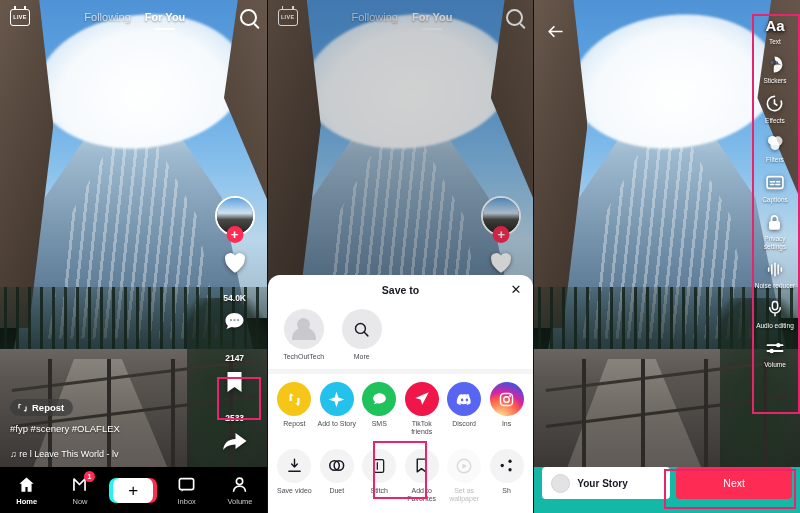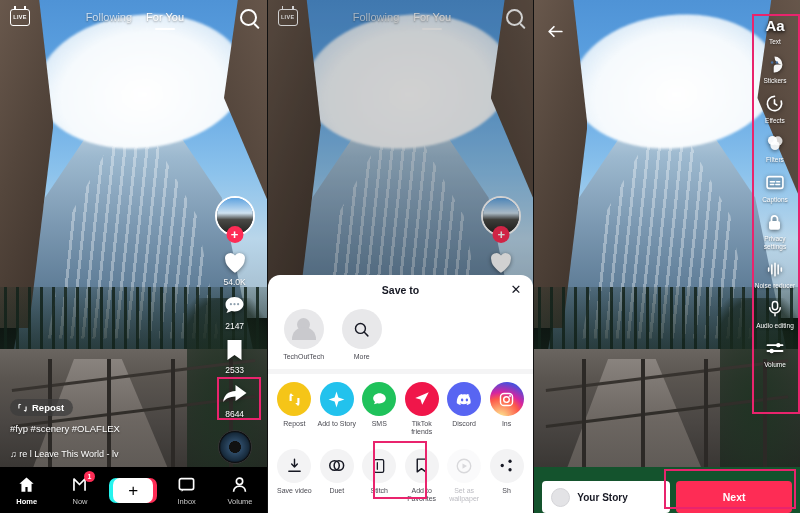--- a/index.html
+++ b/index.html
@@ -54,41 +54,41 @@
   
   .topbar { position:absolute; left:0; right:0; top:0; height:34px; display:flex;
     align-items:center; justify-content:space-between; padding:0 10px; z-index:6; }
   .live-badge { width:20px; height:17px; border:1.6px solid #fff; border-radius:3px;
     display:flex; align-items:center; justify-content:center; font-size:5.5px;
     font-weight:bold; color:#fff; letter-spacing:.3px; position:relative; }
   .live-badge:before{ content:""; position:absolute; top:-4px; left:3px; width:1.6px;height:4px;background:#fff;}
   .live-badge:after{ content:""; position:absolute; top:-4px; right:3px; width:1.6px;height:4px;background:#fff;}
   .feedtabs { display:flex; gap:14px; align-items:center; }
   .feedtab { font-size:11px; color:rgba(255,255,255,.72); text-shadow:0 1px 2px rgba(0,0,0,.4); }
-  .feedtab.active { color:#fff; font-weight:normal; position:relative; }
+  .feedtab.active { color:#fff; font-weight:bold; position:relative; }
   .feedtab.active:after { content:""; position:absolute; left:50%; transform:translateX(-50%);
     bottom:-7px; width:20px; height:2.5px; background:#fff; border-radius:2px; }
   .search-ico { width:17px; height:17px; border:2px solid #fff; border-radius:50%; position:relative; }
   .search-ico:after { content:""; position:absolute; right:-5px; bottom:-3px; width:7px; height:2px;
     background:#fff; transform:rotate(45deg); border-radius:2px; }
 
   
   .rail-actions { position:absolute; right:6px; top:196px; width:52px; z-index:6;
     display:flex; flex-direction:column; align-items:center; }
   .avatar-wrap { position:relative; width:40px; height:40px; margin-bottom:14px; }
   .avatar { width:40px; height:40px; border-radius:50%; border:2px solid #fff;
     background:linear-gradient(180deg,#4f93d6 35%,#2c4a63 36%,#1d3142); overflow:hidden; }
   .avatar .a-sky{ position:absolute;inset:2px;border-radius:50%;
     background:linear-gradient(180deg,#5fa3e0 0%,#cfe2f0 42%,#4a4a46 60%,#23211e 100%);}
   .plus { position:absolute; bottom:-7px; left:50%; transform:translateX(-50%);
     width:17px; height:17px; border-radius:50%; background:#fe2c55; color:#fff;
     display:flex; align-items:center; justify-content:center; font-size:13px; line-height:1;
     font-weight:bold; }
   .act { display:flex; flex-direction:column; align-items:center; margin-bottom:7px; }
-  .act .cnt { font-size:8.5px; color:#fff; font-weight:normal; margin-top:3px;
+  .act .cnt { font-size:8.5px; color:#fff; font-weight:bold; margin-top:19px;
     text-shadow:0 1px 2px rgba(0,0,0,.5); }
   .act svg { filter:drop-shadow(0 1px 2px rgba(0,0,0,.45)); }
   .disc { width:34px; height:34px; border-radius:50%; margin-top:4px;
     background:radial-gradient(circle at 50% 50%, #111 0 26%, #2d4a66 27%, #16293a 62%, #090909 70%);
     border:1px solid #333; animation:none; }
 
   
   .caption { position:absolute; left:10px; bottom:54px; width:205px; z-index:6; }
   .repost { display:inline-flex; align-items:center; gap:4px; background:rgba(60,60,60,.72);
     border-radius:11px; padding:3px 9px 3px 7px; margin-bottom:7px; }
@@ -151,30 +151,30 @@
   .backbtn { position:absolute; left:12px; top:22px; z-index:6; }
   .edit-rail { position:absolute; right:2px; top:14px; width:46px; z-index:6;
     display:flex; flex-direction:column; align-items:center; gap:8px; }
   .tool { display:flex; flex-direction:column; align-items:center; gap:2px; width:44px; }
   .tool .tl { font-size:6.5px; color:#fff; text-align:center; line-height:1.15;
     text-shadow:0 1px 2px rgba(0,0,0,.6); }
   .tool .ti { width:22px; height:22px; display:flex; align-items:center; justify-content:center;
     color:#fff; filter:drop-shadow(0 1px 2px rgba(0,0,0,.55)); }
   .aa { font-size:15px; font-weight:bold; color:#fff; line-height:1;
     text-shadow:0 1px 3px rgba(0,0,0,.6); }
-  .edit-bottom { position:absolute; left:0; right:0; bottom:0; height:46px; background:#14532d;
-    display:flex; align-items:flex-end; gap:6px; padding:0 8px; z-index:7; }
+  .edit-bottom { position:absolute; left:0; right:0; bottom:0; height:46px; background:#14b8a6;
+    display:flex; align-items:flex-start; gap:6px; padding:0 8px; z-index:7; }
   .story-btn { flex:0 0 128px; height:32px; background:#fff; border-radius:4px; display:flex;
     align-items:center; gap:7px; padding-left:9px; }
   .story-av { width:19px; height:19px; border-radius:50%; background:#e3e3e6;
     border:1px solid #d4d4d8; }
   .story-btn .sl { font-size:10px; font-weight:bold; color:#161823; }
   .next-btn { flex:1; height:32px; background:#fe2c55; border-radius:4px; display:flex;
     align-items:center; justify-content:center; }
-  .next-btn .nl { font-size:10.5px; font-weight:bold; color:#fff; }
+  .next-btn .nl { font-size:10.5px; font-weight:normal; color:#fff; }
 
   
   .hl { position:absolute; border:2.5px solid #e9246d; z-index:30; pointer-events:none; }
 </style>
 </head>
 <body>
 
 <div class="stage">
 
   <div class="panel">

